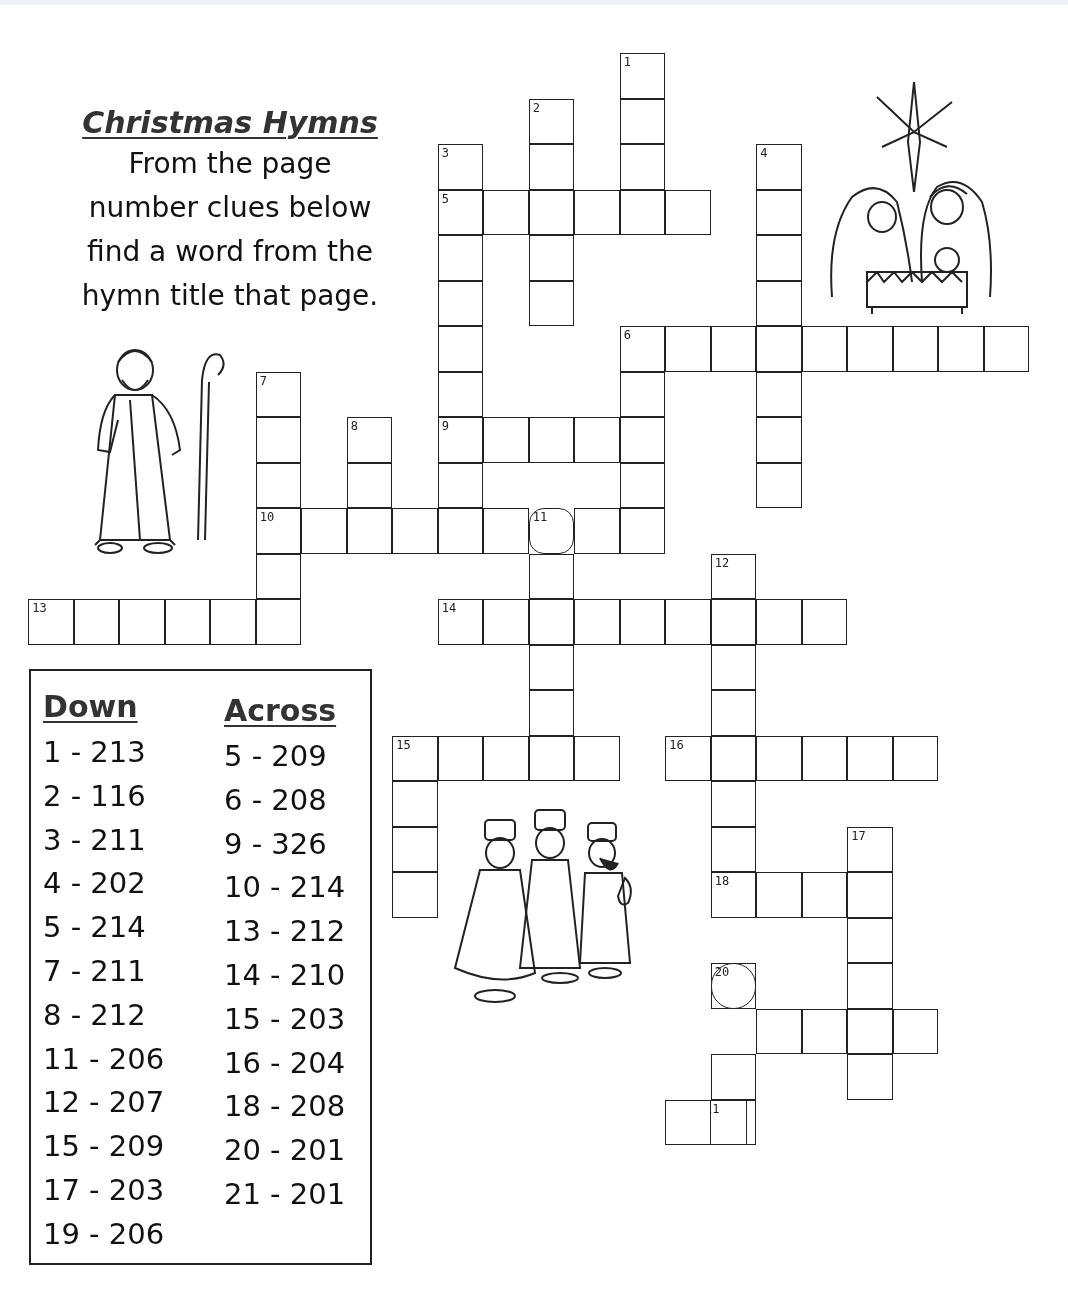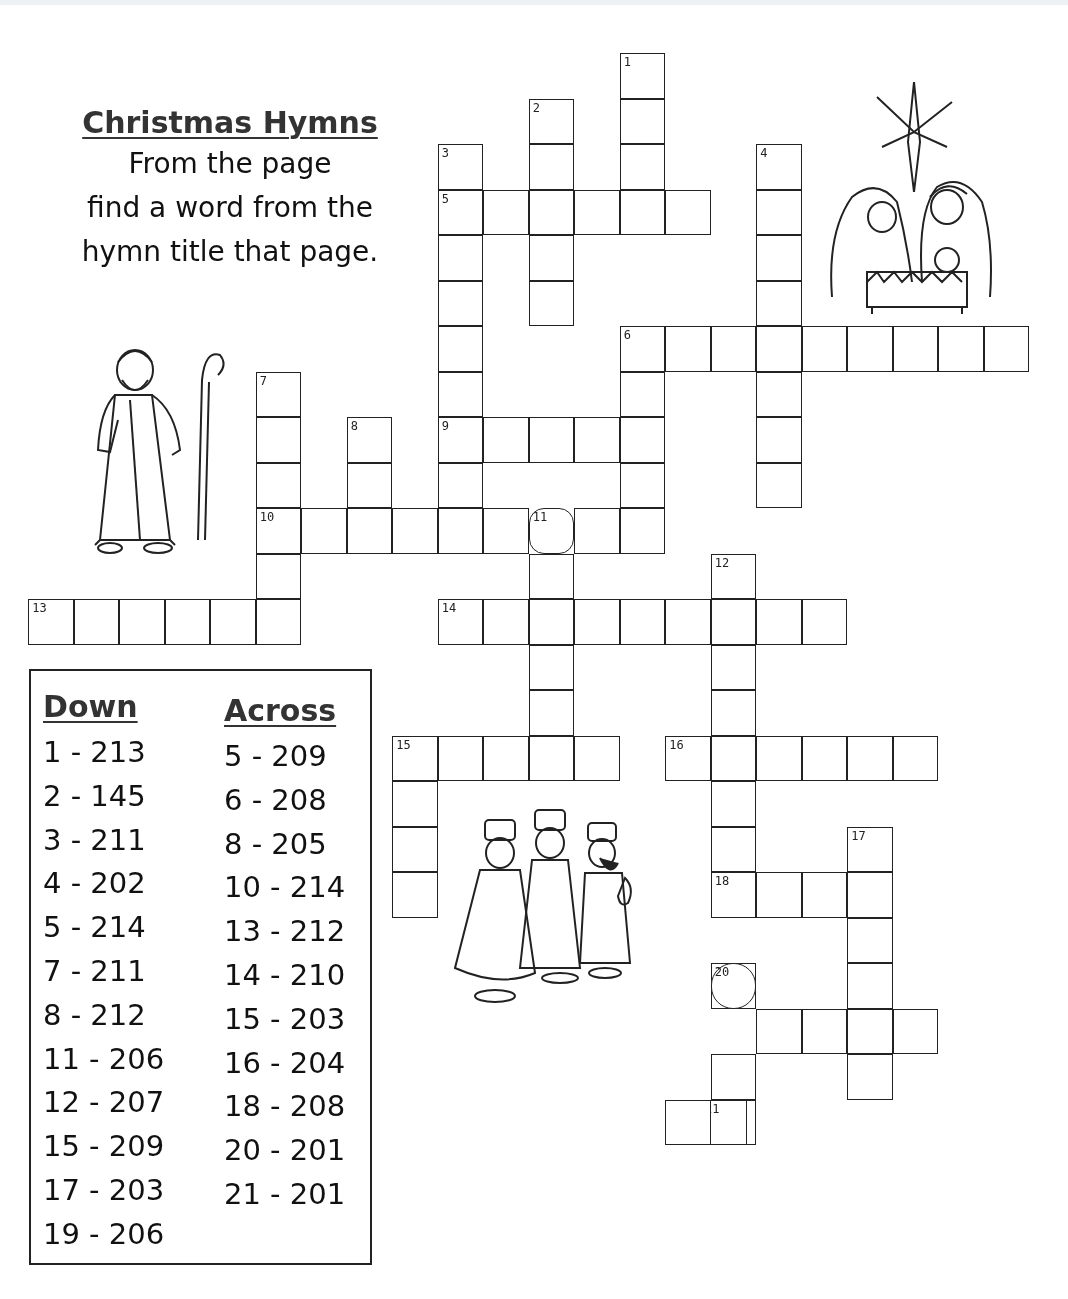--- a/index.html
+++ b/index.html
@@ -2,39 +2,40 @@
 <html><head>
 <meta charset="utf-8">
 <style>
   html,body{margin:0;padding:0;}
   body{width:1068px;height:1299px;background:#fff;position:relative;overflow:hidden;font-family:"DejaVu Sans",sans-serif;color:#111;}
   .topband{position:absolute;left:0;top:0;width:1068px;height:5px;background:#eef1f4;}
   #grid{position:absolute;left:0;top:0;width:1068px;height:1299px;}
   .cell{position:absolute;width:45.5px;height:45.5px;box-sizing:border-box;border:1.5px solid #222;background:#fff;margin-left:-0.75px;margin-top:-0.75px;}
   .cell .num{position:absolute;left:3px;top:1px;font-family:"DejaVu Sans Mono",monospace;font-size:12px;color:#222;}
   .title-block{position:absolute;left:60px;top:104px;width:340px;text-align:center;}
-  .title{font-size:30px;font-weight:bold;color:#333;text-decoration:underline;text-decoration-thickness:2px;text-underline-offset:4px;line-height:38px;}
+  .title{font-size:30px;font-weight:bold;color:#333;text-decoration:underline;text-decoration-thickness:2px;text-underline-offset:4px;line-height:38px;font-style:italic;}
   .instr{font-size:28px;line-height:44px;color:#111;}
   .clue-box{position:absolute;left:29px;top:669px;width:343px;height:596px;border:2px solid #222;box-sizing:border-box;}
   .col{position:absolute;top:16px;}
   .col-down{left:12px;}
   .col-across{left:193px;}
   .col-head{font-size:30px;font-weight:bold;color:#333;text-decoration:underline;text-decoration-thickness:2px;text-underline-offset:4px;line-height:40px;margin-bottom:4px;}
   .col-across .col-head{margin-top:4px;}
   .clue{font-size:29px;line-height:43.8px;white-space:nowrap;}
   .illus{position:absolute;}
 </style>
 </head>
 <body>
 
 <div class="topband"></div>
 
 <div class="title-block">
   <div class="title">Christmas Hymns</div>
   <div class="instr">From the page</div>
+  <div class="instr">number clues below</div>
   <div class="instr">find a word from the</div>
   <div class="instr">hymn title that page.</div>
 </div>
 
 <div id="grid">
     <div class="cell" style="left: 620.5px; top: 54px;">
       <span class="num">1</span>
     </div>
     <div class="cell" style="left: 620.5px; top: 99.5px;"></div>
     <div class="cell" style="left: 620.5px; top: 145px;"></div>
@@ -233,39 +234,39 @@
   <ellipse cx="55" cy="188" rx="20" ry="6"></ellipse>
   <ellipse cx="120" cy="170" rx="18" ry="5"></ellipse>
   <ellipse cx="165" cy="165" rx="16" ry="5"></ellipse>
 </svg>
 
 <div class="clue-box">
   <div class="col col-down">
     <div class="col-head">Down</div>
     <div id="down-list">
         <div class="clue">1 - 213</div>
-        <div class="clue">2 - 145</div>
+        <div class="clue">2 - 116</div>
         <div class="clue">3 - 211</div>
         <div class="clue">4 - 202</div>
         <div class="clue">5 - 214</div>
         <div class="clue">7 - 211</div>
         <div class="clue">8 - 212</div>
         <div class="clue">11 - 206</div>
         <div class="clue">12 - 207</div>
         <div class="clue">15 - 209</div>
         <div class="clue">17 - 203</div>
         <div class="clue">19 - 206</div>
       </div>
   </div>
   <div class="col col-across">
     <div class="col-head">Across</div>
     <div id="across-list">
         <div class="clue">5 - 209</div>
         <div class="clue">6 - 208</div>
-        <div class="clue">8 - 205</div>
+        <div class="clue">9 - 326</div>
         <div class="clue">10 - 214</div>
         <div class="clue">13 - 212</div>
         <div class="clue">14 - 210</div>
         <div class="clue">15 - 203</div>
         <div class="clue">16 - 204</div>
         <div class="clue">18 - 208</div>
         <div class="clue">20 - 201</div>
         <div class="clue">21 - 201</div>
       </div>
   </div>

